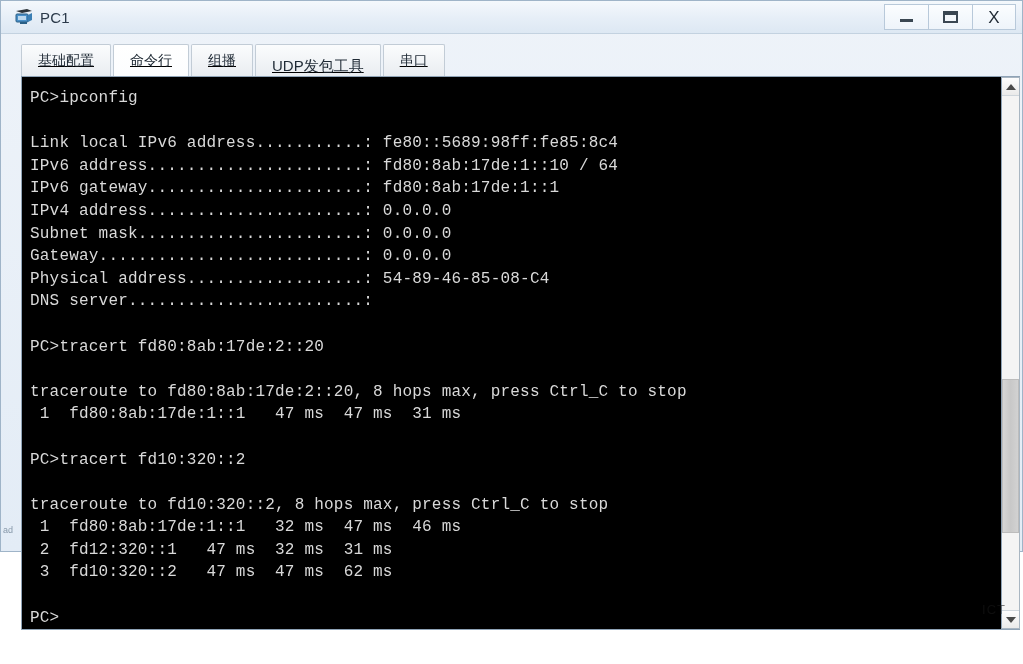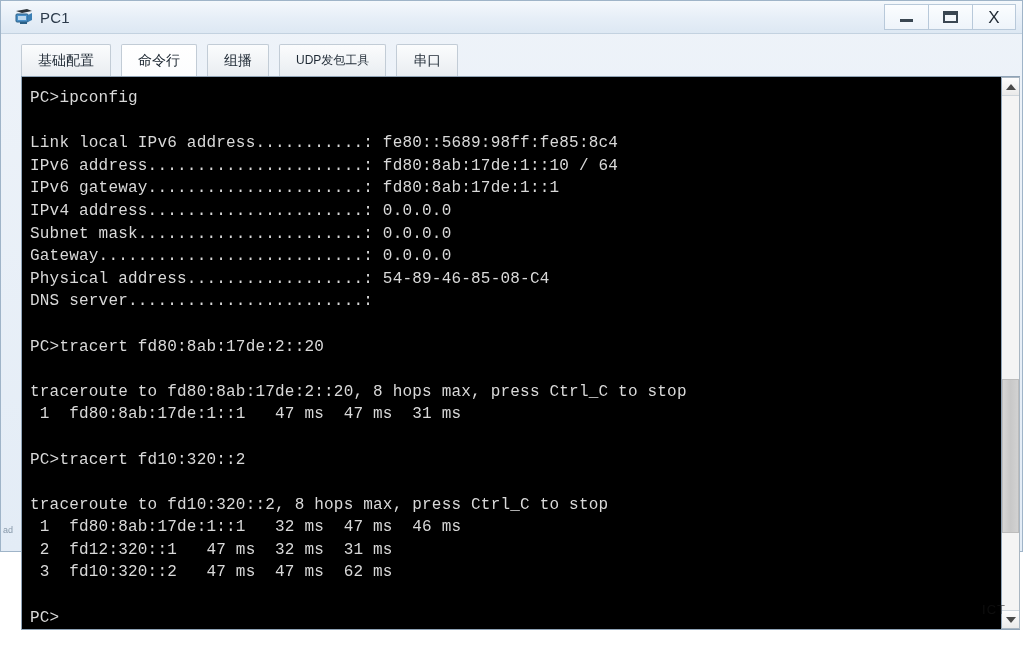--- a/index.html
+++ b/index.html
@@ -81,22 +81,23 @@
   .win-btn .glyph-close { font-size: 17px; line-height: 1; color:#222c36; font-weight: 400; }
 
   
   .tabbar {
     height: 42px;
     min-height: 42px;
     box-sizing: border-box;
     padding: 8px 16px 0 20px;
     display: flex;
     align-items: flex-end;
-    gap: 10px;
+    gap: 2px;
     background: transparent;
+    text-decoration: underline;
   }
   .tab {
     box-sizing: border-box;
     height: 32px;
     padding: 0 16px;
     display: flex;
     align-items: center;
     justify-content: center;
     font-size: 14px;
     color: #1f2a35;
@@ -105,21 +106,21 @@
     border-bottom: none;
     border-radius: 2px 2px 0 0;
     white-space: nowrap;
     font-family: "Liberation Sans", sans-serif;
   }
   .tab.active {
     background: linear-gradient(180deg,#ffffff 0%, #fcfdfe 100%);
     border-color: #c2ccd6;
     color: #15202b;
   }
-  .tab.small { font-size: 12px; }
+  .tab.small { font-size: 15px; align-items: flex-end; }
 
   
   .term-wrap {
     flex: 1 1 auto;
     margin: 0 0 0 20px;
     display: flex;
     position: relative;
     background: #000;
     border: 1px solid #8fa3b6;
     border-right: none;

